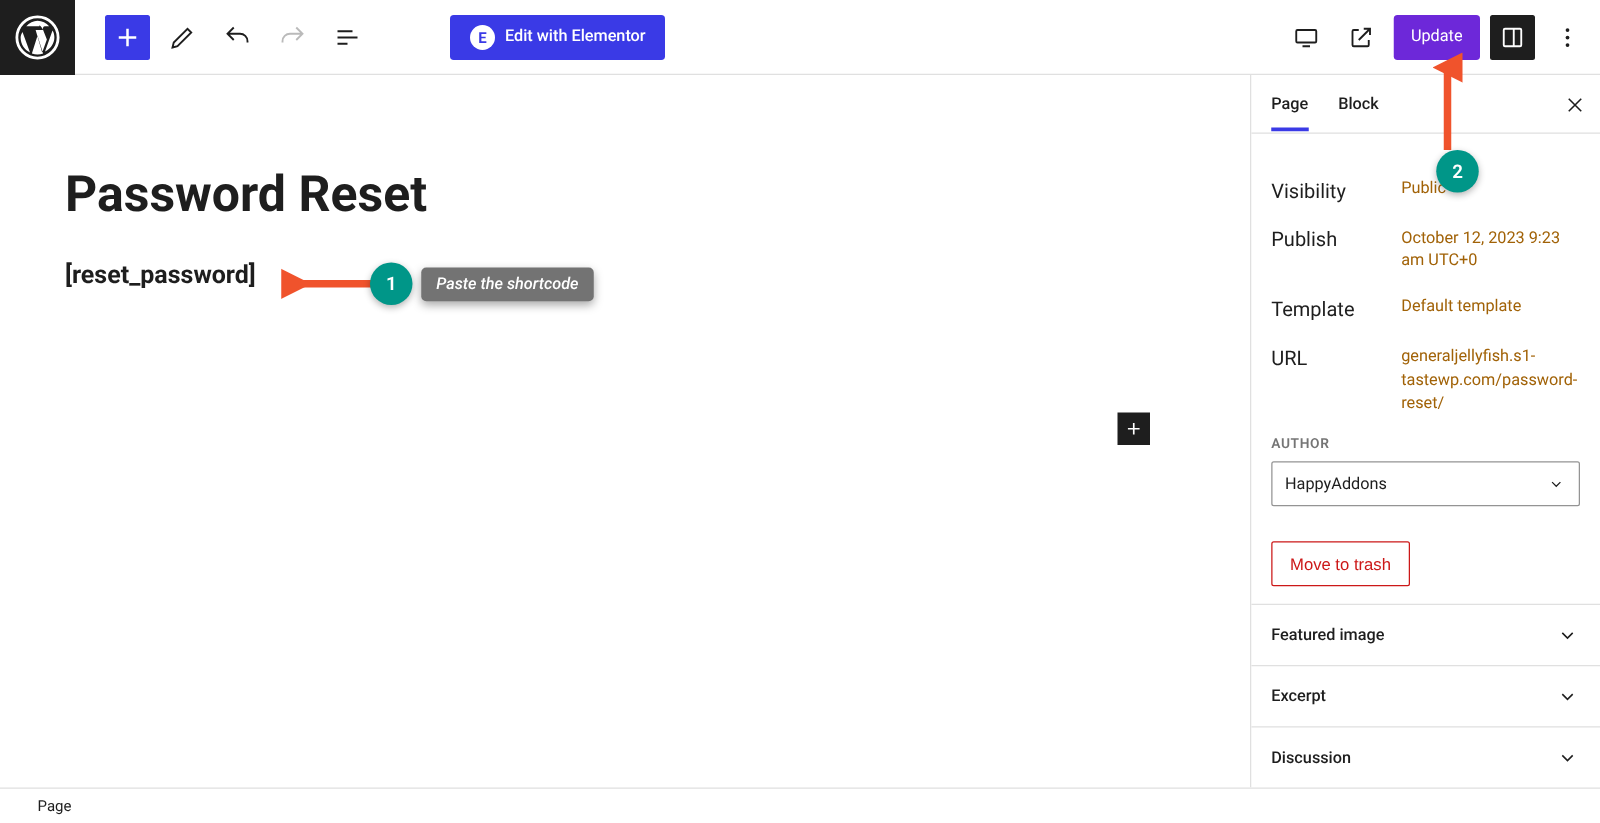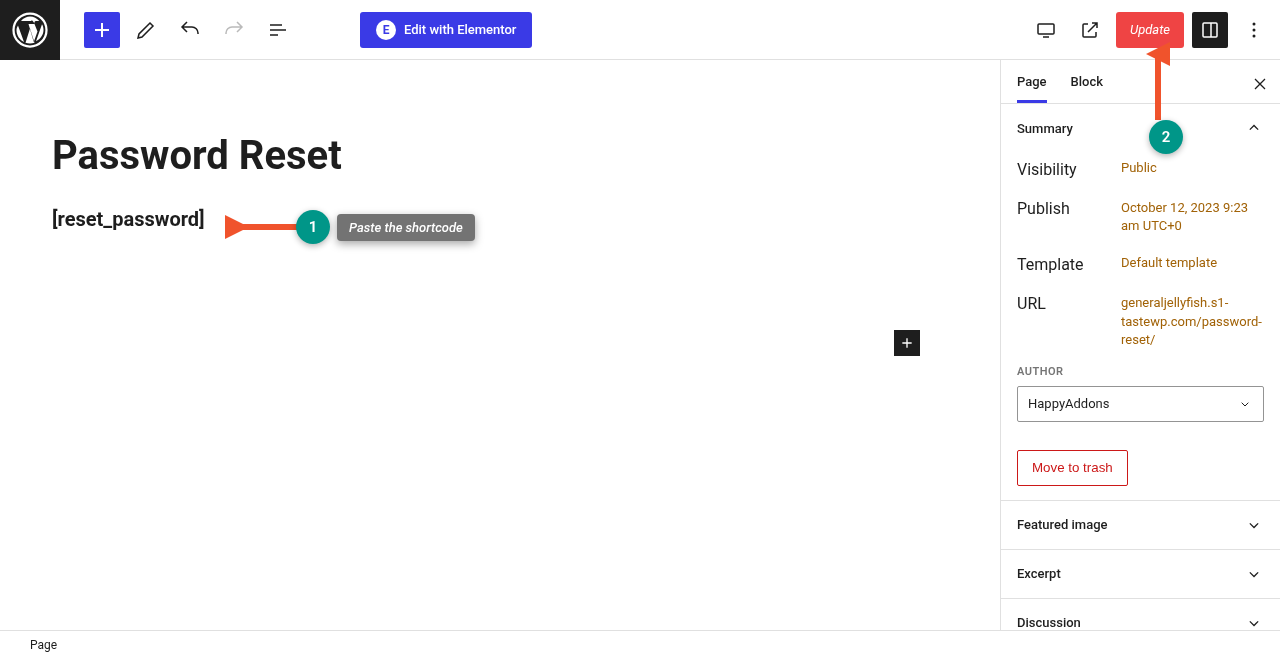--- a/index.html
+++ b/index.html
@@ -8,21 +8,21 @@
 .wp-logo { width: 60px; height: 60px; background: #1e1e1e; display: flex; align-items: center; justify-content: center; }
 .wp-logo svg { width: 36px; height: 36px; }
 .toolbar-left { display: flex; align-items: center; padding-left: 24px; gap: 8px; }
 .icon-btn { width: 36px; height: 36px; display: flex; align-items: center; justify-content: center; border-radius: 2px; cursor: pointer; }
 .icon-btn.primary { background: #3a3ae6; color: #fff; }
 .icon-btn.dark { background: #1e1e1e; color: #fff; }
 .icon-btn svg { width: 24px; height: 24px; }
 .elementor-btn { background: #3a3ae6; color: #fff; height: 36px; padding: 0 16px; display: flex; align-items: center; gap: 8px; border-radius: 3px; cursor: pointer; font-weight: 500; margin-left: 56px; }
 .elementor-btn .e-icon { width: 20px; height: 20px; background: #fff; border-radius: 50%; display: flex; align-items: center; justify-content: center; color: #3a3ae6; font-size: 12px; font-weight: bold; }
 .toolbar-right { margin-left: auto; display: flex; align-items: center; gap: 8px; }
-.update-btn { background: #ef4444; color: #fff; height: 36px; padding: 0 14px; border-radius: 3px; cursor: pointer; display: flex; align-items: center; font-weight: 400; font-style: italic; }
+.update-btn { background: #6d28d9; color: #fff; height: 36px; padding: 0 14px; border-radius: 3px; cursor: pointer; display: flex; align-items: center; font-weight: 400; }
 .disabled-icon { opacity: 0.3; }
 
 .main { display: flex; height: 570px; }
 .canvas { flex: 1; padding: 72px 52px; position: relative; }
 .page-title { font-size: 40px; font-weight: 700; margin-bottom: 28px; }
 .shortcode-block { font-size: 20px; font-weight: bold; }
 .add-block-inline { position: absolute; right: 80px; top: 270px; width: 26px; height: 26px; background: #1e1e1e; color: #fff; display: flex; align-items: center; justify-content: center; cursor: pointer; }
 
 .sidebar { width: 280px; border-left: 1px solid #e0e0e0; display: flex; flex-direction: column; overflow-y: auto; }
 .sidebar-tabs { display: flex; border-bottom: 1px solid #e0e0e0; height: 48px; align-items: center; padding-left: 16px; position: relative; }
@@ -142,26 +142,20 @@
       <div class="tab active">Page</div>
       <div class="tab">Block</div>
       <div class="tabs-close">
         <svg viewBox="0 0 24 24" width="20" height="20" fill="none">
             <path d="M6 6l12 12M18 6L6 18" stroke="#1e1e1e" stroke-width="1.5"></path>
           </svg>
       </div>
     </div>
 
     <div class="panel">
-      <div class="panel-header">
-        <span>Summary</span>
-        <svg viewBox="0 0 24 24" fill="none">
-            <path d="M7 14l5-5 5 5" stroke="#1e1e1e" stroke-width="1.5"></path>
-          </svg>
-      </div>
       <div class="panel-body">
         <div class="meta-row">
           <div class="meta-label">Visibility</div>
           <div class="meta-value"><span class="meta-link">Public</span></div>
         </div>
         <div class="meta-row">
           <div class="meta-label">Publish</div>
           <div class="meta-value multiline"><span class="meta-link">October 12, 2023 9:23 am UTC+0</span></div>
         </div>
         <div class="meta-row">

